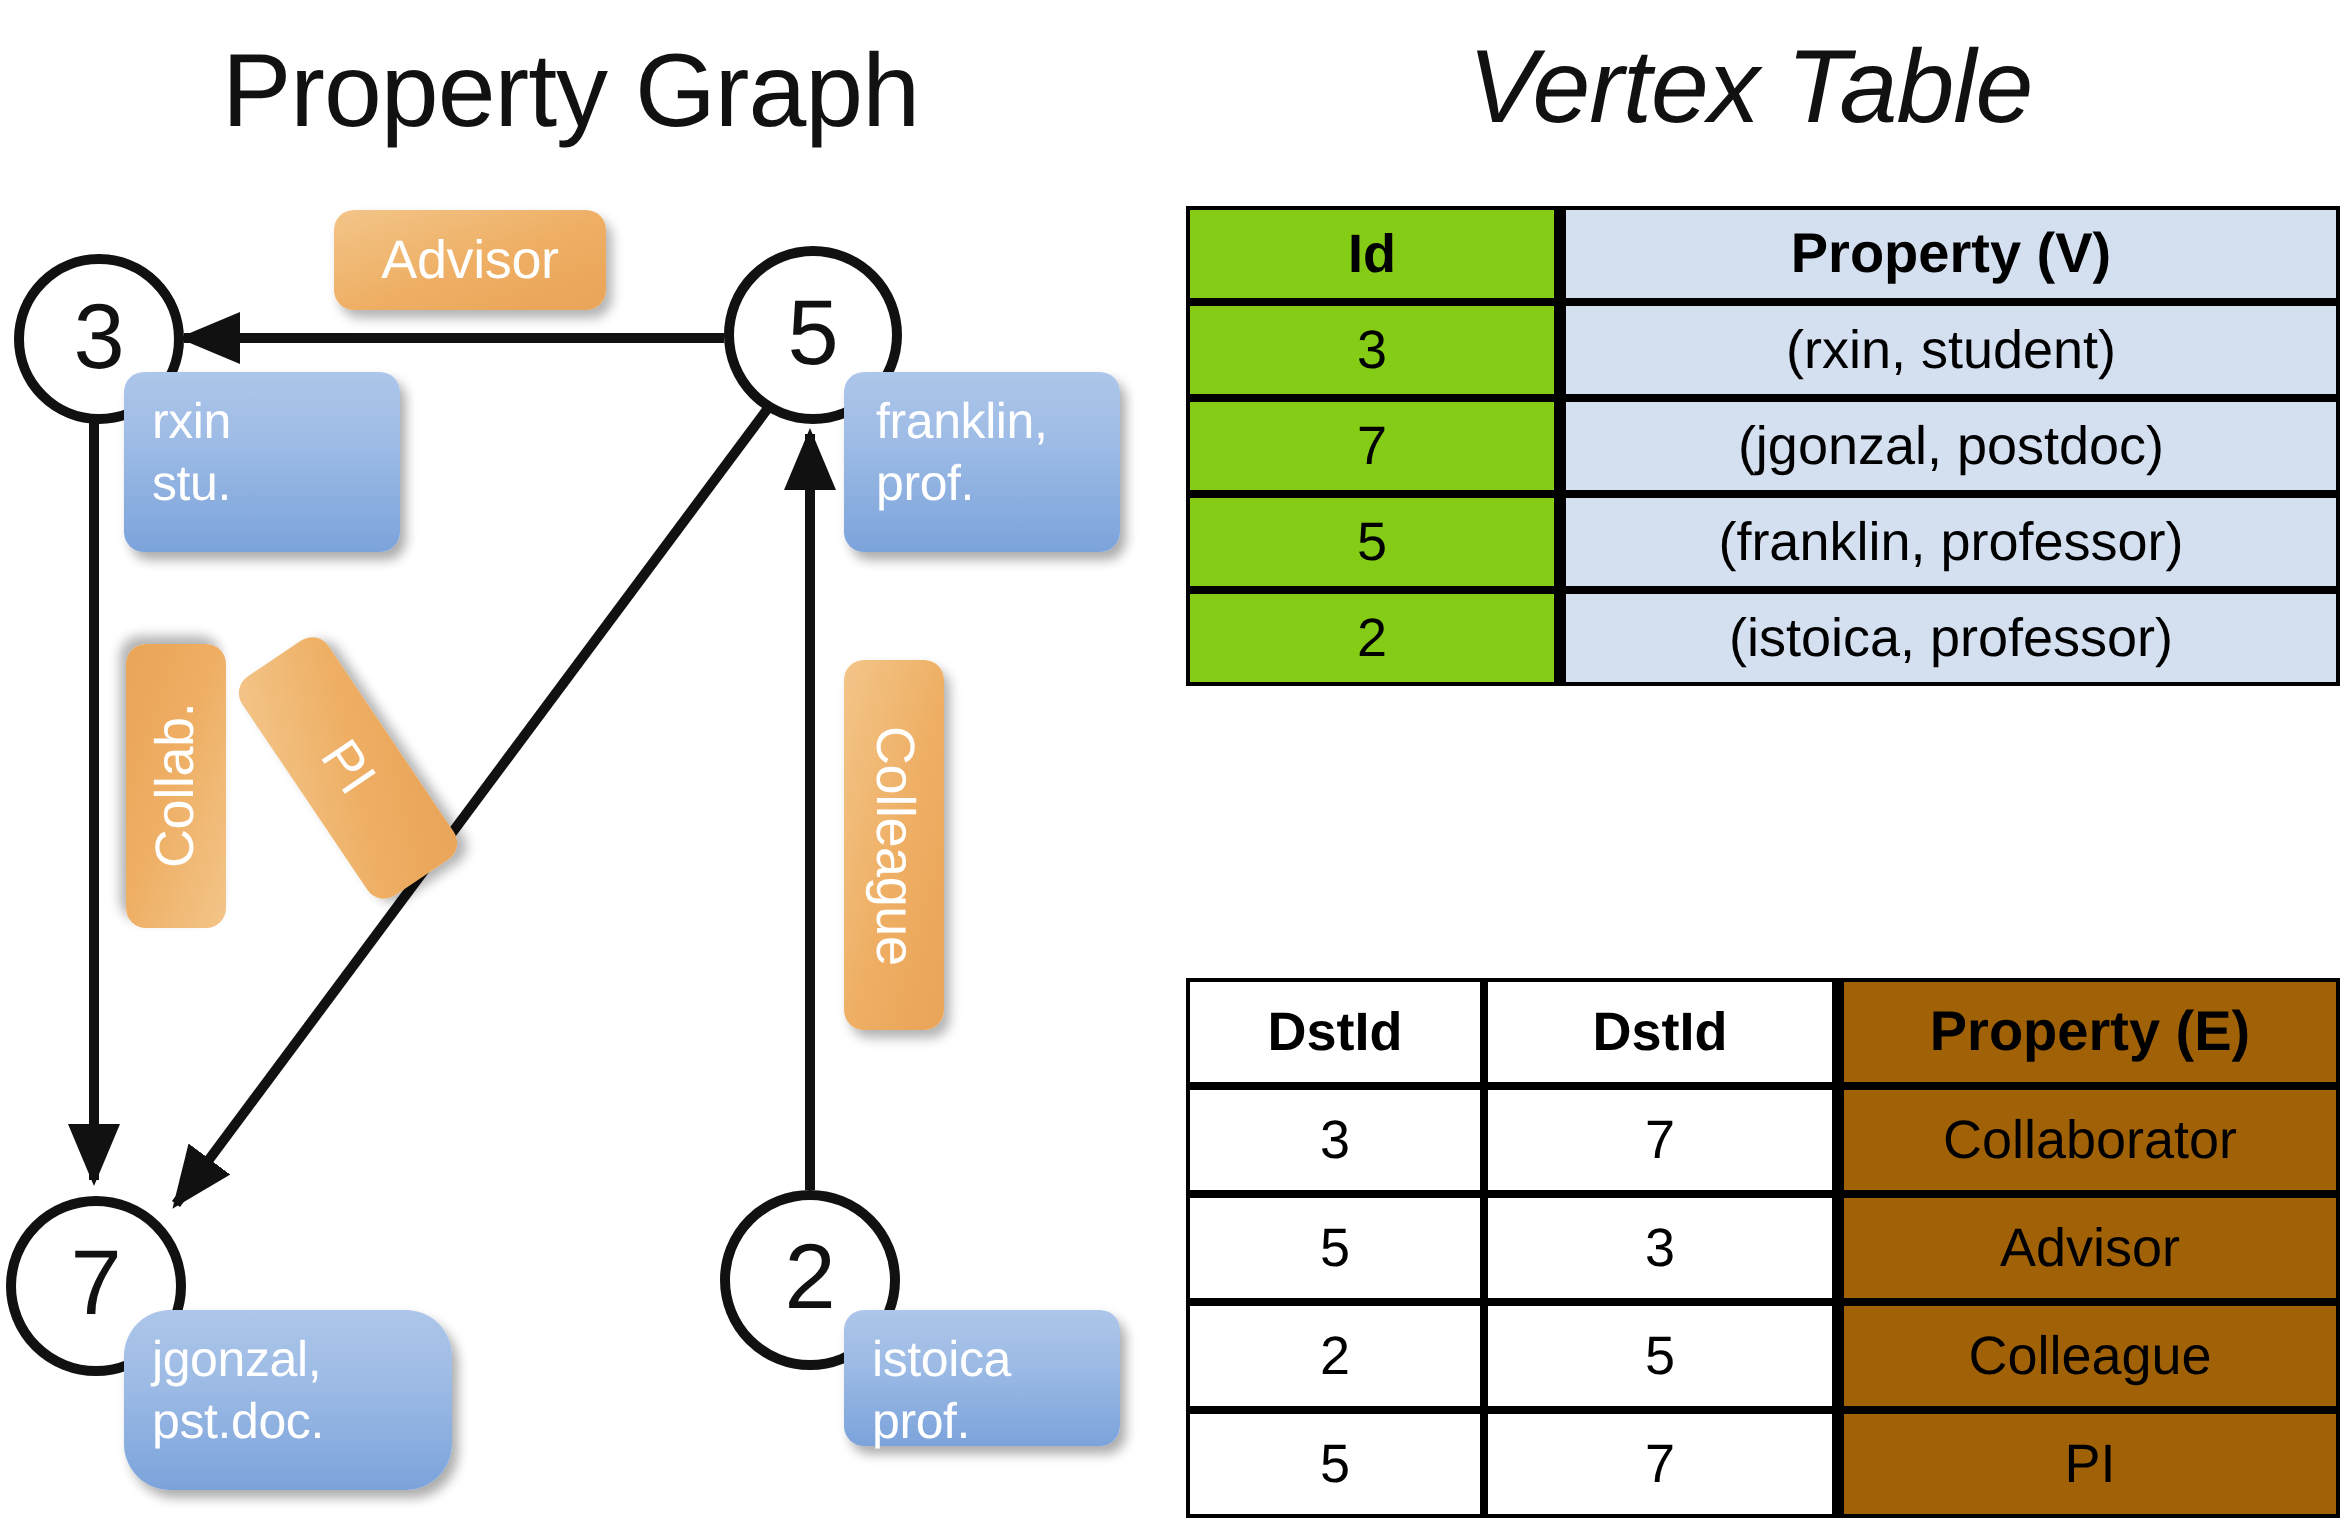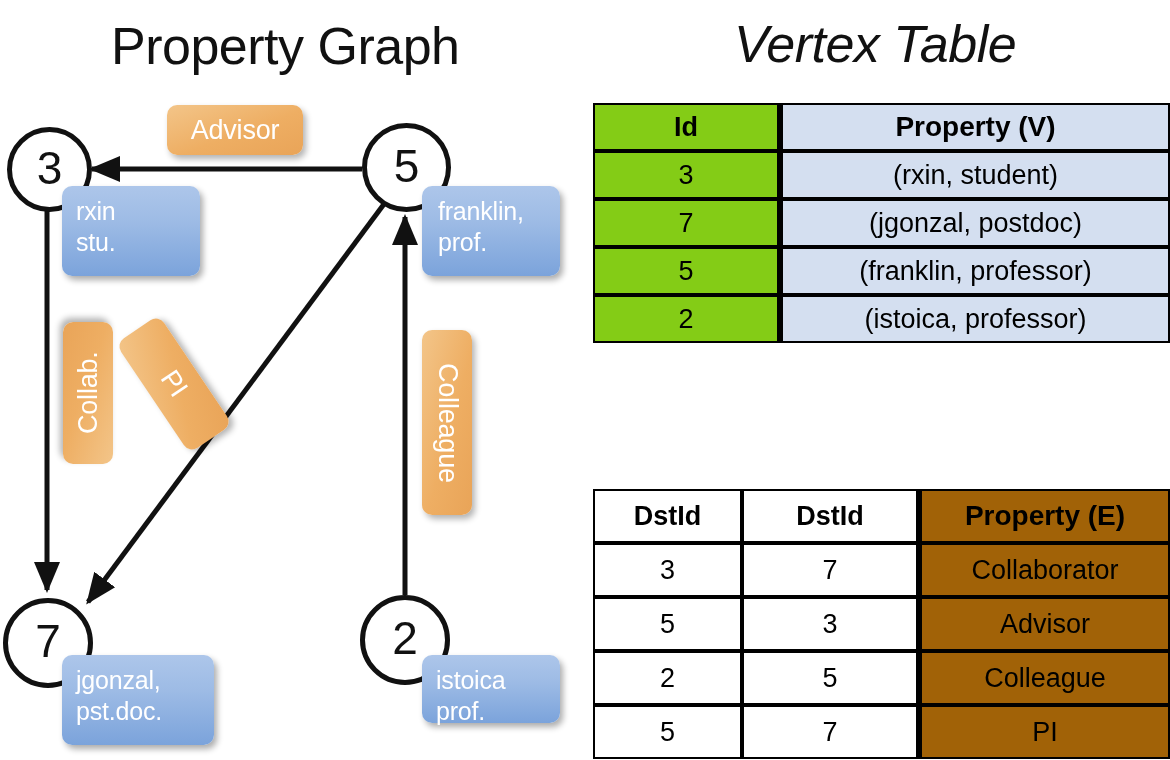--- a/index.html
+++ b/index.html
@@ -137,21 +137,21 @@
     </div>
 
     <div class="prop-box" style="left:62px;top:96px;width:138px;height:90px;">
       <div>rxin</div>
       <div>stu.</div>
     </div>
     <div class="prop-box" style="left:422px;top:96px;width:138px;height:90px;padding-left:16px;">
       <div>franklin,</div>
       <div>prof.</div>
     </div>
-    <div class="prop-box" style="left:62px;top:565px;width:152px;height:90px;">
+    <div class="prop-box" style="left:62px;top:565px;width:164px;height:90px;border-radius:23px;">
       <div>jgonzal,</div>
       <div>pst.doc.</div>
     </div>
     <div class="prop-box" style="left:422px;top:565px;width:138px;height:68px;">
       <div>istoica</div>
       <div>prof.</div>
     </div>
 
     <div class="edge-box" style="left:167px;top:15px;width:136px;height:50px;">
       <span>Advisor</span>

